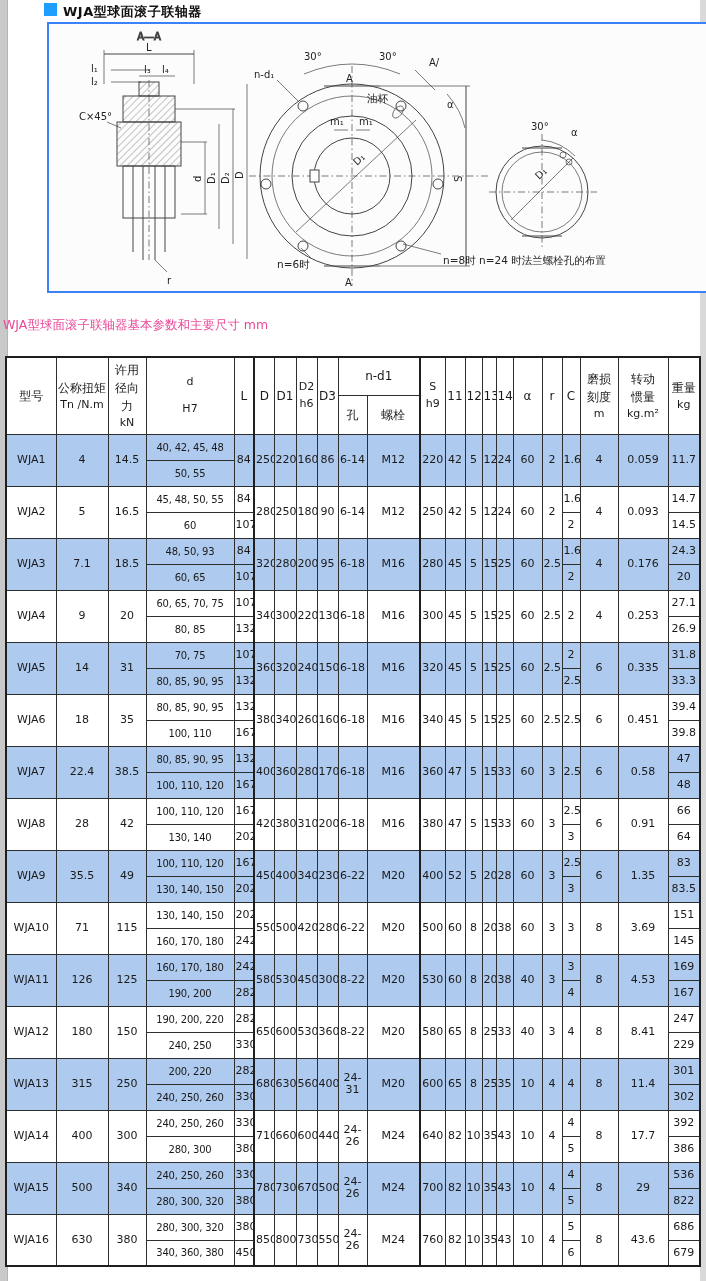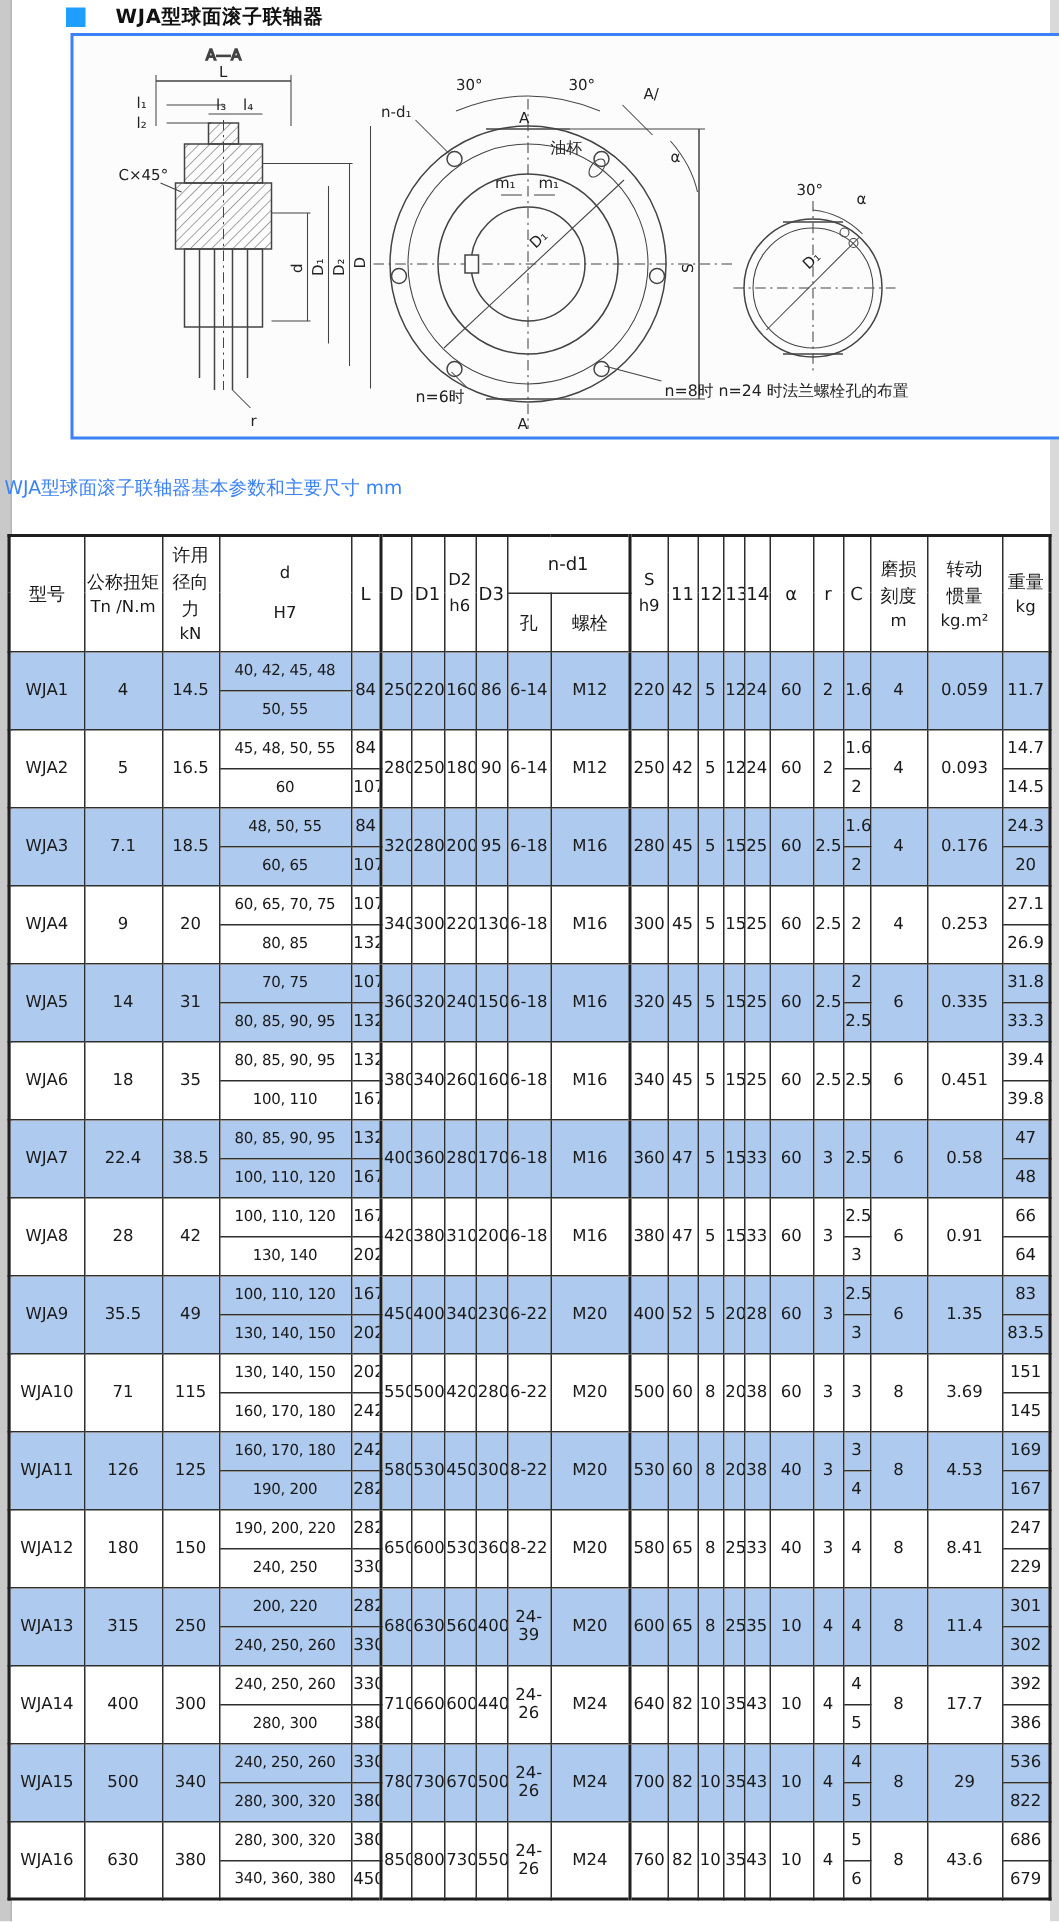--- a/index.html
+++ b/index.html
@@ -4,32 +4,32 @@
 <style>
   * { box-sizing:border-box; margin:0; padding:0; }
   html,body { background:#fff; }
   body {
     position:relative; width:706px; height:1281px; overflow:hidden;
     font-family:"DejaVu Sans","Liberation Sans",sans-serif; color:#1a1a1a;
   }
   .strip-left  { position:absolute; left:0; top:0; width:8px;  height:1281px; background:#c9c9c9; border-right:1px solid #b5b5b5; }
   .strip-right { position:absolute; right:0; top:0; width:6px; height:1281px; background:#d9d9d9; }
 
-  .title-row { position:absolute; left:44px; top:3px; height:16px; display:flex; align-items:center; gap:20px; }
+  .title-row { position:absolute; left:44px; top:3px; height:16px; display:flex; align-items:flex-start; gap:6px; }
   .title-square { width:13px; height:13px; background:#1e9fff; }
   .title-text { font-size:13px; font-weight:bold; color:#111; letter-spacing:0.5px; white-space:nowrap; }
 
   .drawing-box { position:absolute; left:47px; top:22px; width:664px; height:271px; border:2px solid #3b82f6; background:#fcfcfc; }
   .drawing-box svg { display:block; }
   .drawing-box text { font-size:10px; fill:#222; }
   .drawing-box .cjk { font-size:10.5px; }
   .dash { stroke-dasharray:7 3 1.5 3; }
   .thin { stroke-width:0.7; }
 
-  .subtitle { position:absolute; left:3px; top:317px; font-size:12.5px; color:#3b82f6; white-space:nowrap; }
+  .subtitle { position:absolute; left:3px; top:317px; font-size:12.5px; color:#ec4899; white-space:nowrap; }
 
   table.params { position:absolute; left:5px; top:356px; width:695px; border-collapse:collapse; table-layout:fixed; border:2px solid #1f1f1f; }
   .params th, .params td { border:1px solid #2e2e2e; text-align:center; vertical-align:middle; padding:0 1px; overflow:hidden; }
   .params th { font-size:12px; font-weight:normal; line-height:1.5; background:#fff; }
   .params th .sub { font-size:11px; }
   .params th .gap { margin-top:10px; }
   .params thead tr.h1 { height:38px; }
   .params thead tr.h2 { height:39px; }
   .params td { font-size:11px; height:26px; line-height:1.1; background:#fff; }
   .params td.dcol { font-size:10px; letter-spacing:-0.2px; }
@@ -295,21 +295,21 @@
       <tr>
         <td class="dcol">60</td>
         <td>107</td>
         <td>2</td>
         <td>14.5</td>
       </tr>
       <tr class="hl">
         <td rowspan="2">WJA3</td>
         <td rowspan="2">7.1</td>
         <td rowspan="2">18.5</td>
-        <td class="dcol">48, 50, 55</td>
+        <td class="dcol">48, 50, 93</td>
         <td>84</td>
         <td rowspan="2" class="bL">320</td>
         <td rowspan="2">280</td>
         <td rowspan="2">200</td>
         <td rowspan="2">95</td>
         <td rowspan="2">6-18</td>
         <td rowspan="2">M16</td>
         <td rowspan="2" class="bL">280</td>
         <td rowspan="2">45</td>
         <td rowspan="2">5</td>
@@ -596,21 +596,21 @@
       <tr class="hl">
         <td rowspan="2">WJA13</td>
         <td rowspan="2">315</td>
         <td rowspan="2">250</td>
         <td class="dcol">200, 220</td>
         <td>282</td>
         <td rowspan="2" class="bL">680</td>
         <td rowspan="2">630</td>
         <td rowspan="2">560</td>
         <td rowspan="2">400</td>
-        <td rowspan="2">24-39</td>
+        <td rowspan="2">24-31</td>
         <td rowspan="2">M20</td>
         <td rowspan="2" class="bL">600</td>
         <td rowspan="2">65</td>
         <td rowspan="2">8</td>
         <td rowspan="2">25</td>
         <td rowspan="2">35</td>
         <td rowspan="2">10</td>
         <td rowspan="2">4</td>
         <td rowspan="2">4</td>
         <td rowspan="2">8</td>

